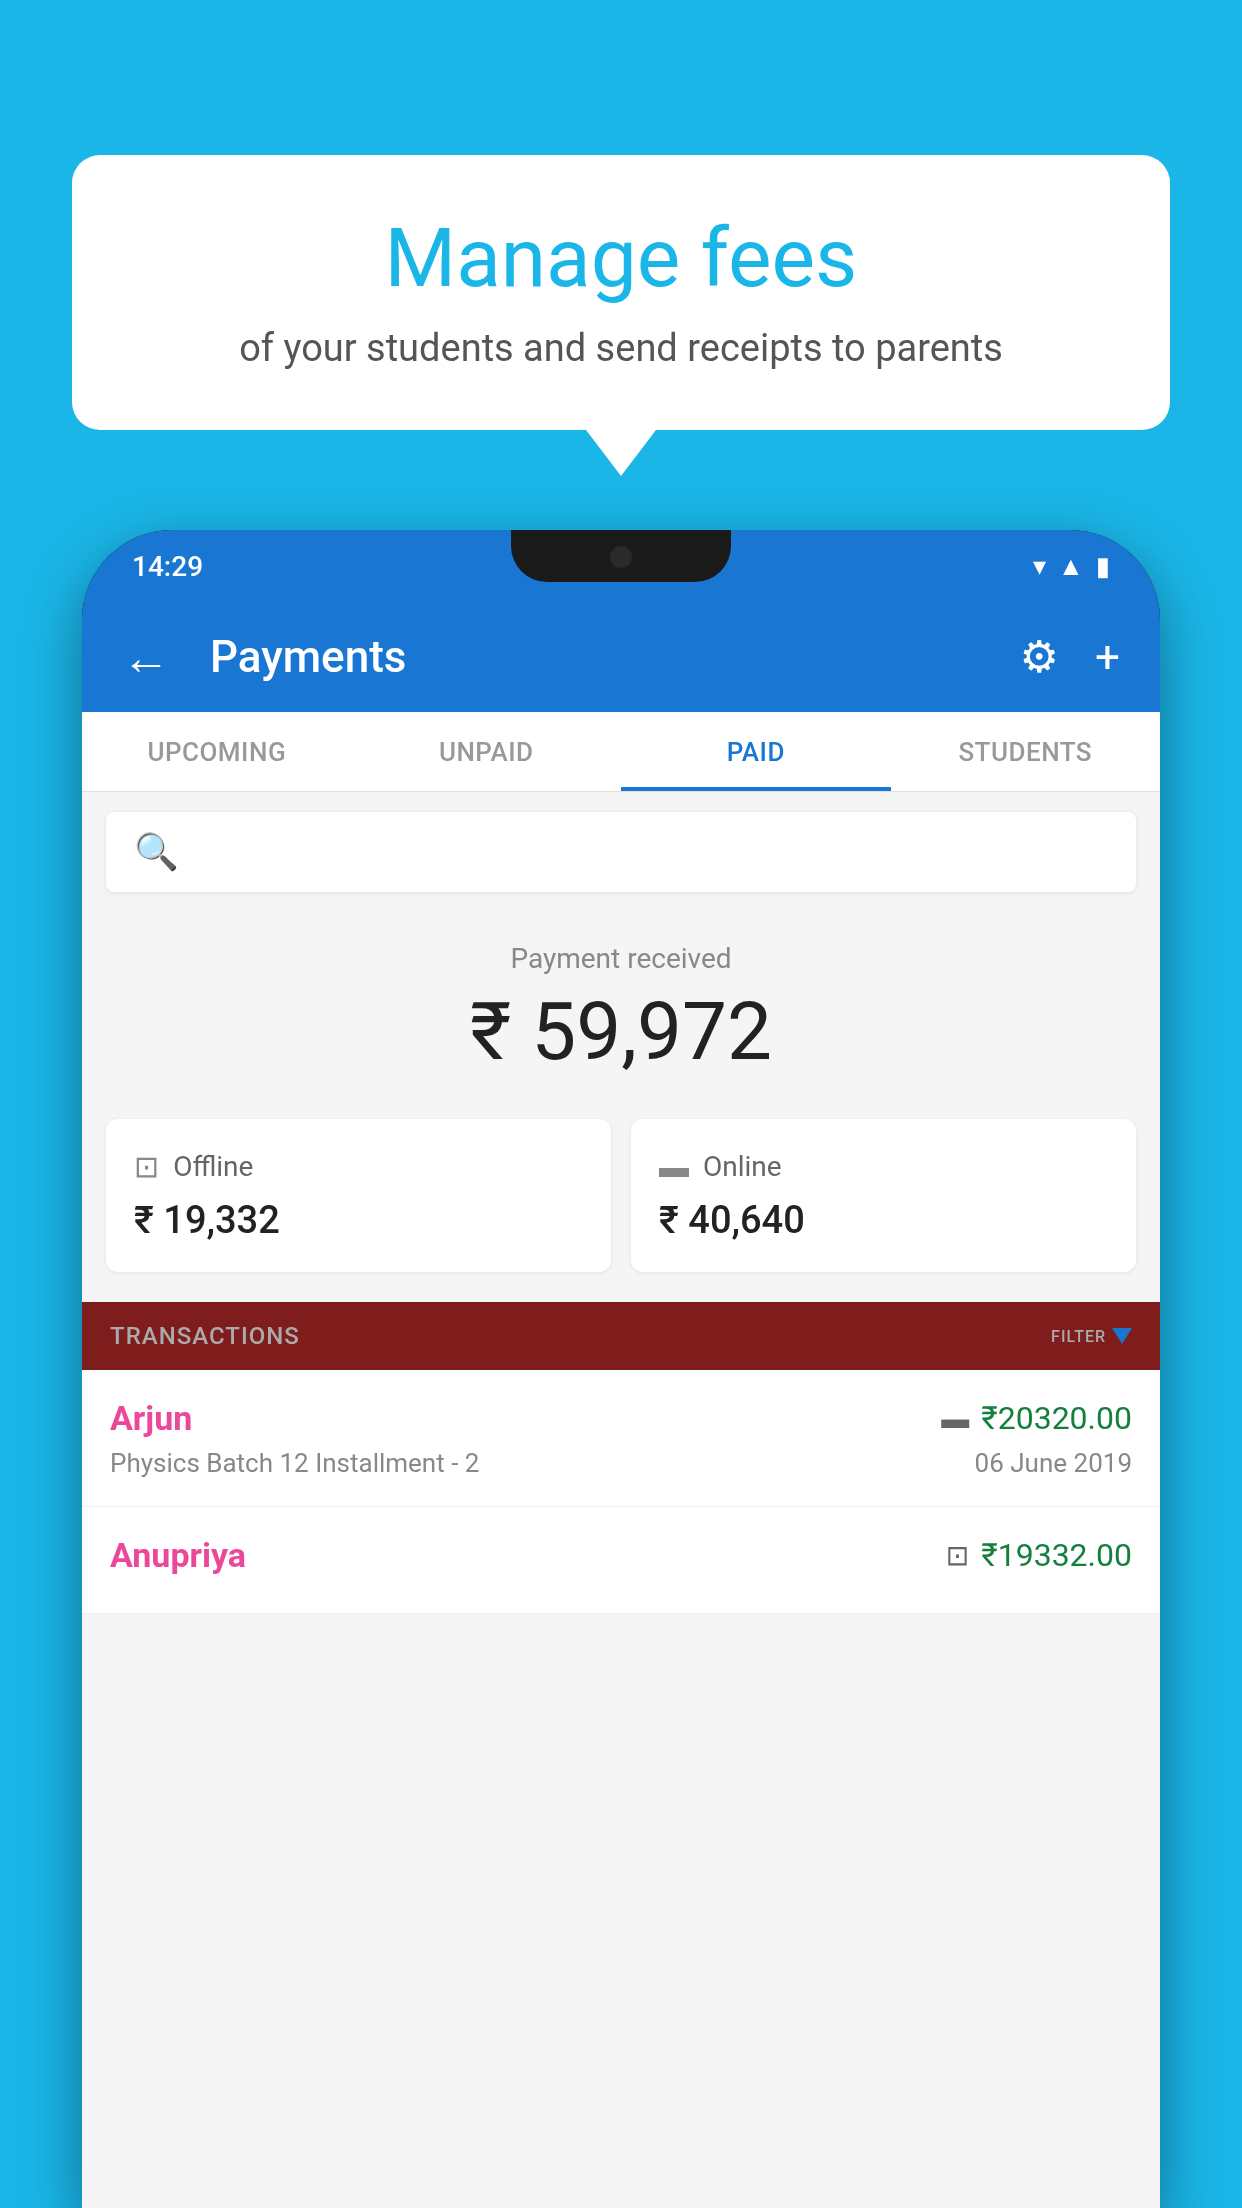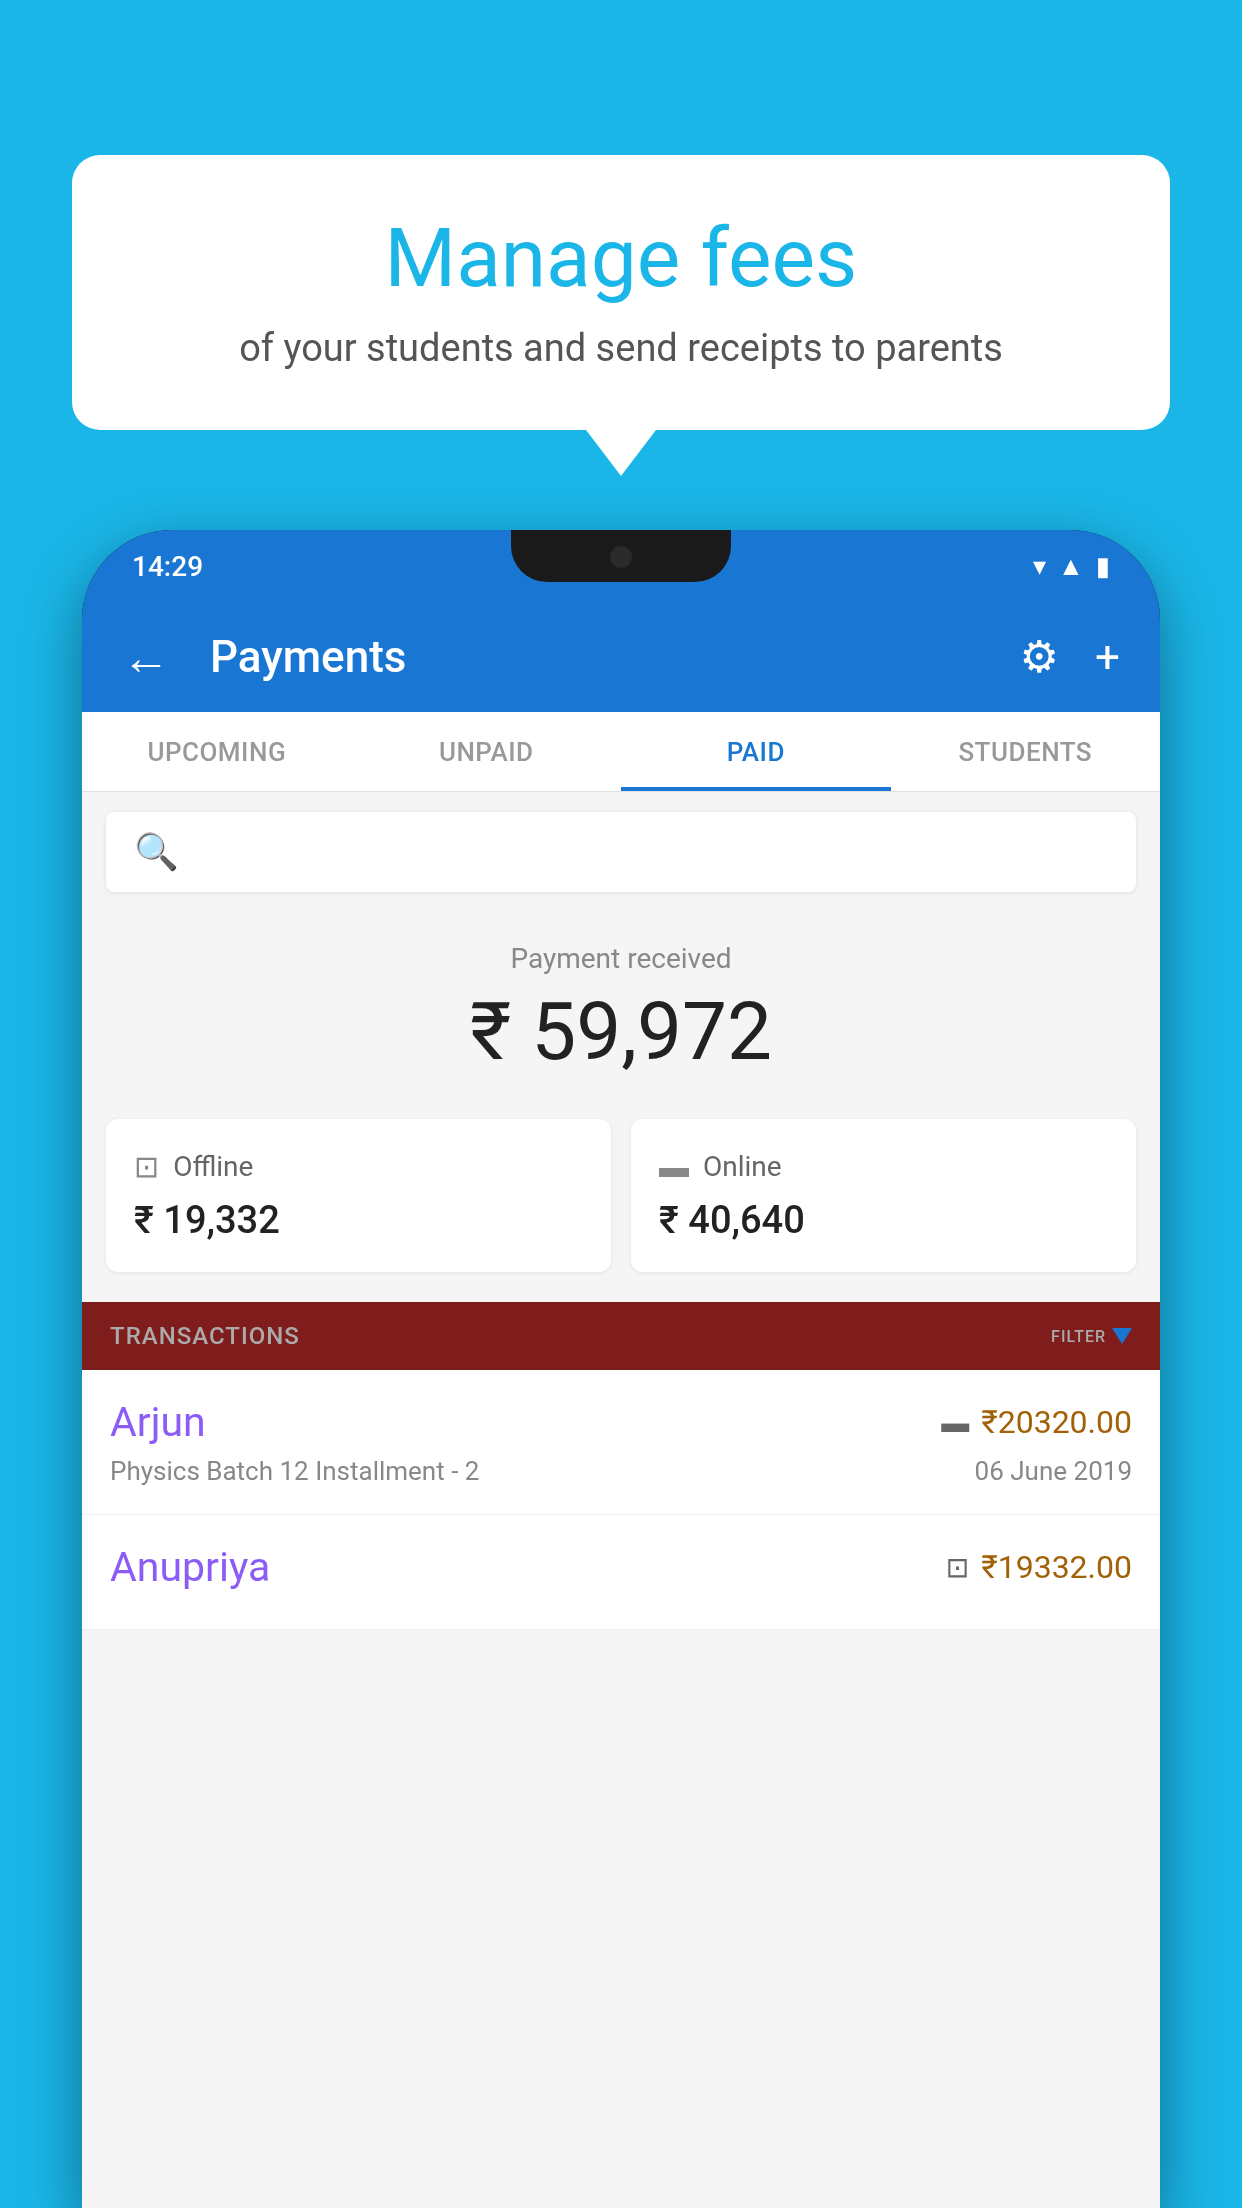--- a/index.html
+++ b/index.html
@@ -288,32 +288,32 @@
       padding: 28px 28px;
       border-bottom: 1px solid #f0f0f0;
     }
     .transaction-top {
       display: flex;
       justify-content: space-between;
       align-items: center;
       margin-bottom: 10px;
     }
     .transaction-name {
-      font-size: 41px;
-      font-weight: 400;
-      color: #8b5cf6;
+      font-size: 34px;
+      font-weight: 700;
+      color: #ec4899;
     }
     .transaction-amount-wrap {
       display: flex;
       align-items: center;
       gap: 12px;
     }
     .transaction-amount {
       font-size: 32px;
-      color: #a16207;
+      color: #15803d;
     }
     .transaction-bottom {
       display: flex;
       justify-content: space-between;
     }
     .transaction-course {
       font-size: 26px;
       color: #888;
     }
     .transaction-date {

